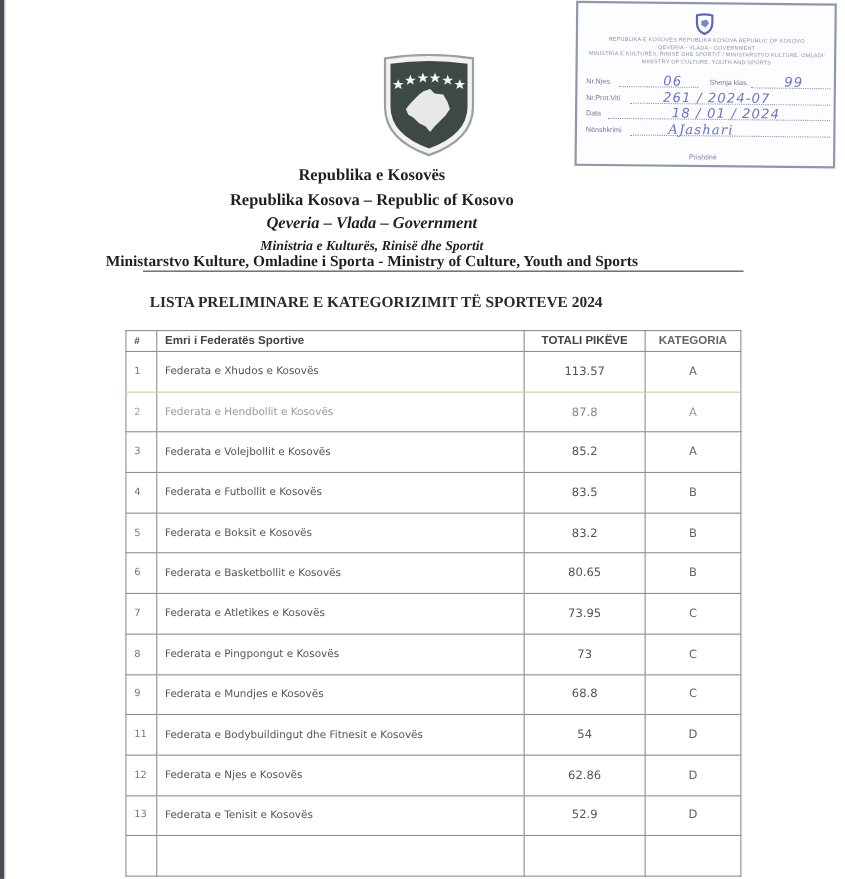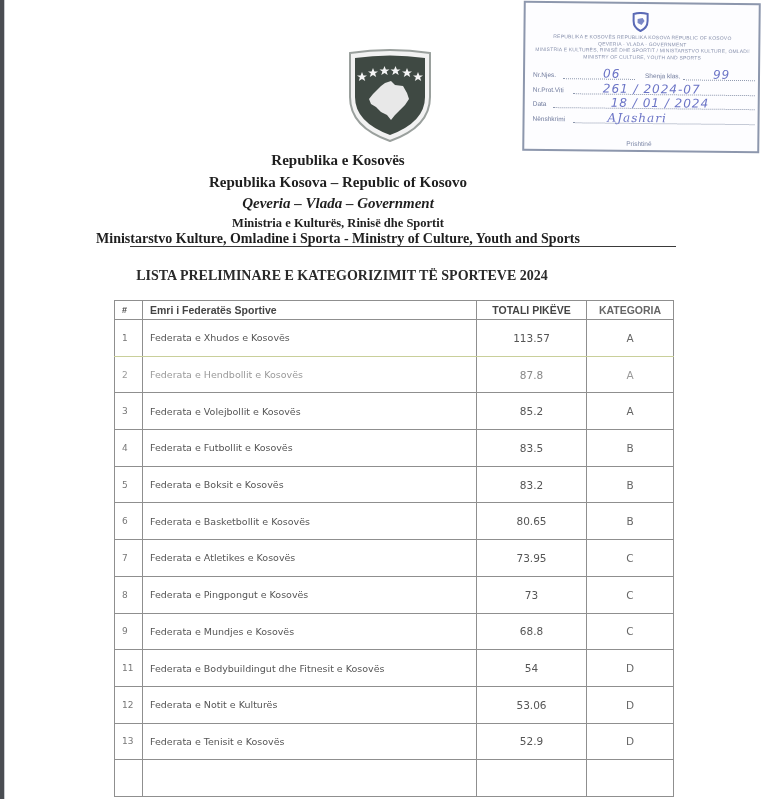--- a/index.html
+++ b/index.html
@@ -47,21 +47,21 @@
     }
 
     
     .hdr {
       position: absolute; left: 0; width: 676px; text-align: center;
       font-family: "Liberation Serif", serif; color: #1f1f1f; font-weight: bold;
     }
     .h1 { top: 152px; font-size: 15px; }
     .h2 { top: 174px; font-size: 15px; }
     .h3 { top: 195px; font-size: 15px; font-style: italic; font-weight: bold; }
-    .h4 { top: 216px; font-size: 12.5px; }
+    .h4 { top: 216px; font-size: 12.5px; font-style: italic; }
     .h5 { top: 231px; font-size: 14px; }
     .hr { position: absolute; left: 130px; width: 546px; top: 246px; height: 0; border-top: 1.5px solid #3a3a3a; }
 
     .doc-title {
       position: absolute; left: 0; width: 684px; top: 268px; text-align: center;
       font-family: "Liberation Serif", serif; font-weight: bold; font-size: 14px; color: #2a2a2a;
     }
 
     
     .tbl {
@@ -218,22 +218,22 @@
       <td class="c-cat">C</td>
     </tr>
     <tr>
       <td class="c-num">11</td>
       <td class="c-name">Federata e Bodybuildingut dhe Fitnesit e Kosovës</td>
       <td class="c-pts">54</td>
       <td class="c-cat">D</td>
     </tr>
     <tr>
       <td class="c-num">12</td>
-      <td class="c-name">Federata e Notit e Kulturës</td>
-      <td class="c-pts">53.06</td>
+      <td class="c-name">Federata e Njes e Kosovës</td>
+      <td class="c-pts">62.86</td>
       <td class="c-cat">D</td>
     </tr>
     <tr>
       <td class="c-num">13</td>
       <td class="c-name">Federata e Tenisit e Kosovës</td>
       <td class="c-pts">52.9</td>
       <td class="c-cat">D</td>
     </tr>
     <tr>
       <td class="c-num"></td>

